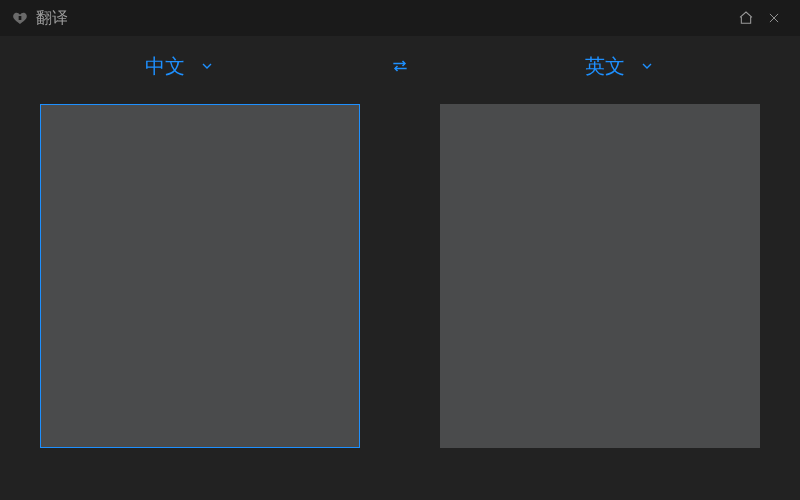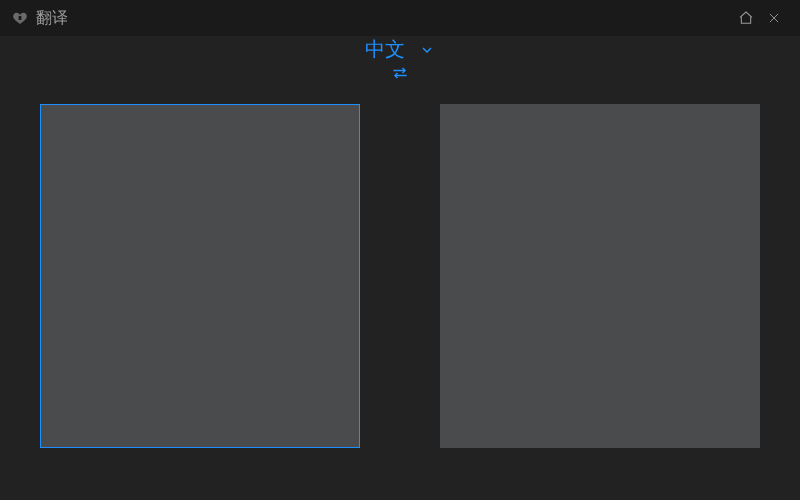--- a/index.html
+++ b/index.html
@@ -31,22 +31,22 @@
     width: 28px; height: 28px;
     display: flex; align-items: center; justify-content: center;
     color: #9a9a9a;
     cursor: pointer;
   }
 
   .lang-row {
     height: 60px;
     display: flex;
     align-items: center;
+    justify-content: center;
     position: relative;
-    flex-direction: column;
   }
   .lang-select {
     color: #1e90ff;
     font-size: 20px;
     display: flex;
     align-items: center;
     gap: 14px;
     cursor: pointer;
     width: 360px;
     justify-content: center;
@@ -116,18 +116,26 @@
     </span>
   </div>
   <div class="swap-btn">
     <svg width="20" height="20" viewBox="0 0 24 24" fill="none" stroke="#1e90ff" stroke-width="1.8">
       <path d="M4 9 H18"></path>
       <path d="M15 6 L18 9 L15 12" fill="none"></path>
       <path d="M20 15 H6"></path>
       <path d="M9 12 L6 15 L9 18" fill="none"></path>
     </svg>
   </div>
+  <div class="lang-select">
+    <span>英文</span>
+    <span class="chev">
+      <svg width="16" height="16" viewBox="0 0 24 24" fill="none" stroke="#1e90ff" stroke-width="2">
+        <path d="M6 9 L12 15 L18 9"></path>
+      </svg>
+    </span>
+  </div>
 </div>
 
 <div class="panes">
   <div class="pane source"></div>
   <div class="pane target"></div>
 </div>
 
 </body></html>

